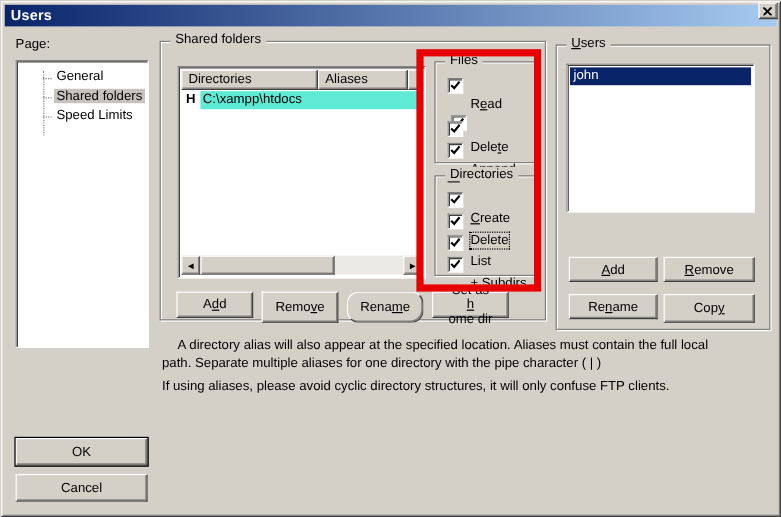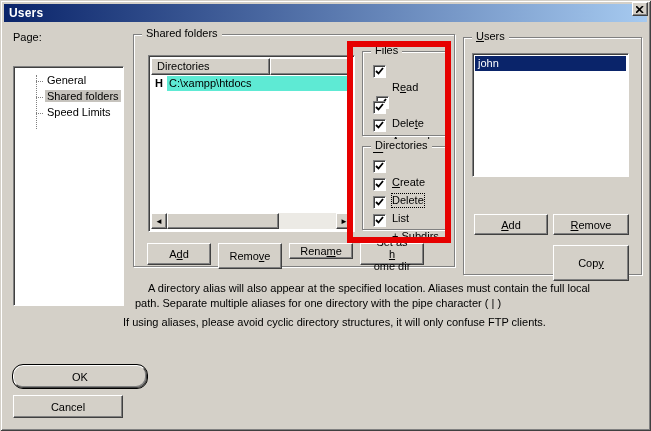--- a/index.html
+++ b/index.html
@@ -45,21 +45,21 @@
     position:absolute; border:1px solid #808080;
     box-shadow:inset 1px 1px 0 #FFFFFF, 1px 1px 0 #FFFFFF;
   }
   .group-label {
     position:absolute; top:-8px; left:8px; background:#D4D0C8; padding:0 4px;
     font-size:11px; white-space:nowrap;
   }
   .ul { text-decoration:underline; }
   .static { position:absolute; white-space:nowrap; }
   
-  .tree { position:absolute; left:13px; top:50px; width:111px; height:240px;margin-top:16px; }
+  .tree { position:absolute; left:13px; top:50px; width:111px; height:240px; }
   .tree-inner { position:absolute; inset:2px; background:#fff; overflow:hidden; padding-top:4px; }
   .tree-vline { position:absolute; left:20px; top:6px; height:54px; border-left:1px dotted #808080; }
   .tree-item { position:relative; height:16px; line-height:15px; padding-left:29px; white-space:nowrap; }
   .tree-item::before {
     content:""; position:absolute; left:20px; top:8px; width:7px; border-top:1px dotted #808080;
   }
   .tree-item span.tlabel { padding:0 2px; }
   .tree-item.selected span.tlabel { background:#C6C3BD; }
   
   .lv { position:absolute; left:148px; top:55px; width:207px; height:177px; }
@@ -121,20 +121,21 @@
   </div>
 
   <div class="group" style="left:133px; top:34px; width:322px; height:233px;">
     <span class="group-label">Shared folders</span>
   </div>
 
   <div class="lv sunken">
     <div class="lv-inner">
       <div class="lv-header">
         <div class="hcell" style="width:119px;">Directories</div>
+        <div class="hcell" style="width:78px;">Aliases</div>
         <div class="hcell" style="flex:1;"></div>
       </div>
       <div class="lv-row">
         <span class="home-flag">H</span>
         <span class="dirpath">C:\xampp\htdocs</span>
       </div>
       <div class="lv-scroll">
         <div class="sb-btn raised">
             <span>◄</span>
           </div>
@@ -150,21 +151,21 @@
   <div class="btn" style="left:147px; top:243px; width:64px; height:22px;">
     <span>A</span>
       <span class="ul">d</span>
       <span>d</span>
   </div>
   <div class="btn" style="left:218px; top:243px; width:64px; height:26px;">
     <span>Remo</span>
       <span class="ul">v</span>
       <span>e</span>
   </div>
-  <div class="btn" style="left:289px; top:243px; width:64px; height:16px;">
+  <div class="btn" style="left:289px; top:243px; width:64px; height:26px;border-radius:10px;">
     <span>Rena</span>
       <span class="ul">m</span>
       <span>e</span>
   </div>
   <div class="btn" style="left:360px; top:243px; width:64px; height:22px;flex-direction:column;">
     <span>Set as </span>
       <span class="ul">h</span>
       <span>ome dir</span>
   </div>
 
@@ -251,28 +252,33 @@
   <div class="btn" style="left:474px; top:214px; width:74px; height:21px;">
     <span></span>
       <span class="ul">A</span>
       <span>dd</span>
   </div>
   <div class="btn" style="left:553px; top:214px; width:76px; height:21px;">
     <span></span>
       <span class="ul">R</span>
       <span>emove</span>
   </div>
-  <div class="btn" style="left:553px; top:245px; width:76px; height:36px;">
+  <div class="btn" style="left:474px; top:245px; width:74px; height:21px;">
+    <span>Re</span>
+      <span class="ul">n</span>
+      <span>ame</span>
+  </div>
+  <div class="btn" style="left:553px; top:245px; width:76px; height:24px;">
     <span>Cop</span>
       <span class="ul">y</span>
       <span></span>
   </div>
 
   <div class="help-line" style="left:135px; top:282px;margin-left:13px;">A directory alias will also appear at the specified location. Aliases must contain the full local</div>
   <div class="help-line" style="left:135px; top:297px;">path. Separate multiple aliases for one directory with the pipe character ( | )</div>
-  <div class="help-line" style="left:123px; top:316px;">If using aliases, please avoid cyclic directory structures, it will only confuse FTP clients.</div>
-
-  <div class="btn default" style="left:13px; top:365px; width:134px; height:23px;border-radius:10px;">OK</div>
+  <div class="help-line" style="left:135px; top:316px;">If using aliases, please avoid cyclic directory structures, it will only confuse FTP clients.</div>
+
+  <div class="btn default" style="left:13px; top:365px; width:110px; height:23px;">OK</div>
   <div class="btn" style="left:13px; top:395px; width:110px; height:23px;">Cancel</div>
 
   <div class="redbox"></div>
 
 </div>
 
 </body></html>

